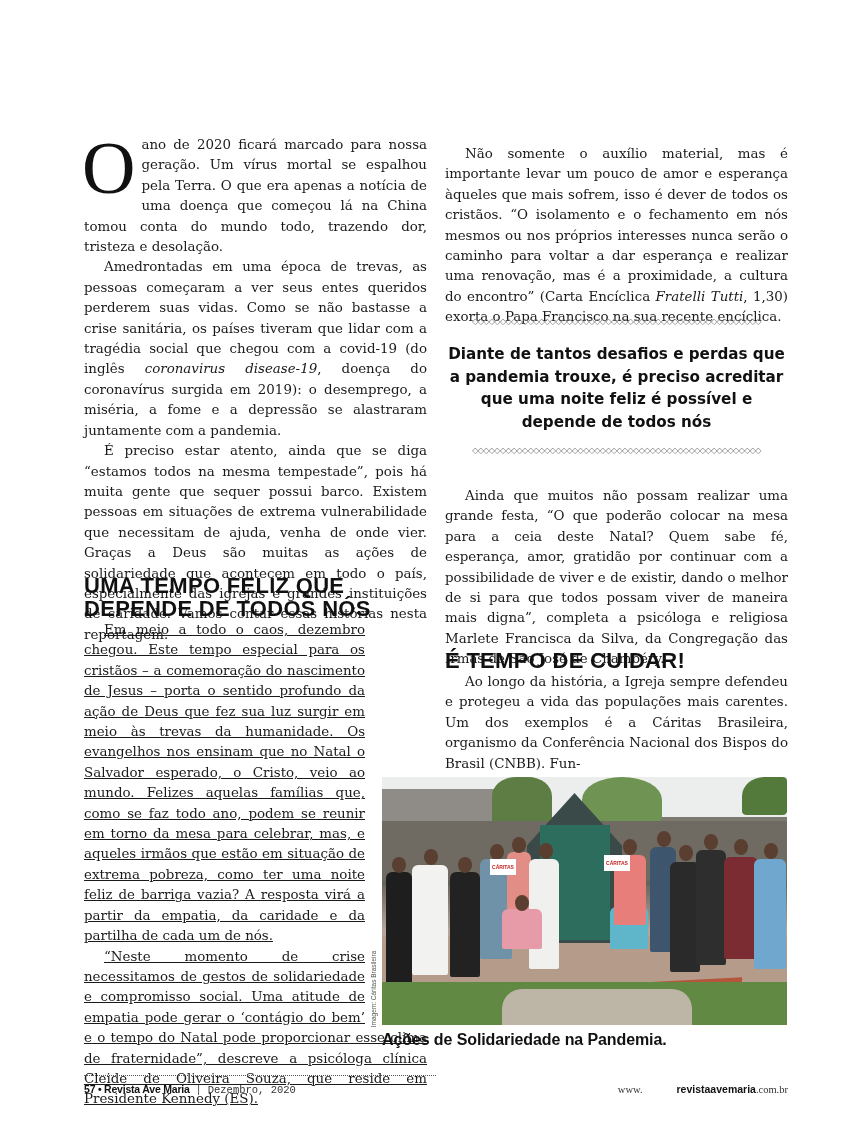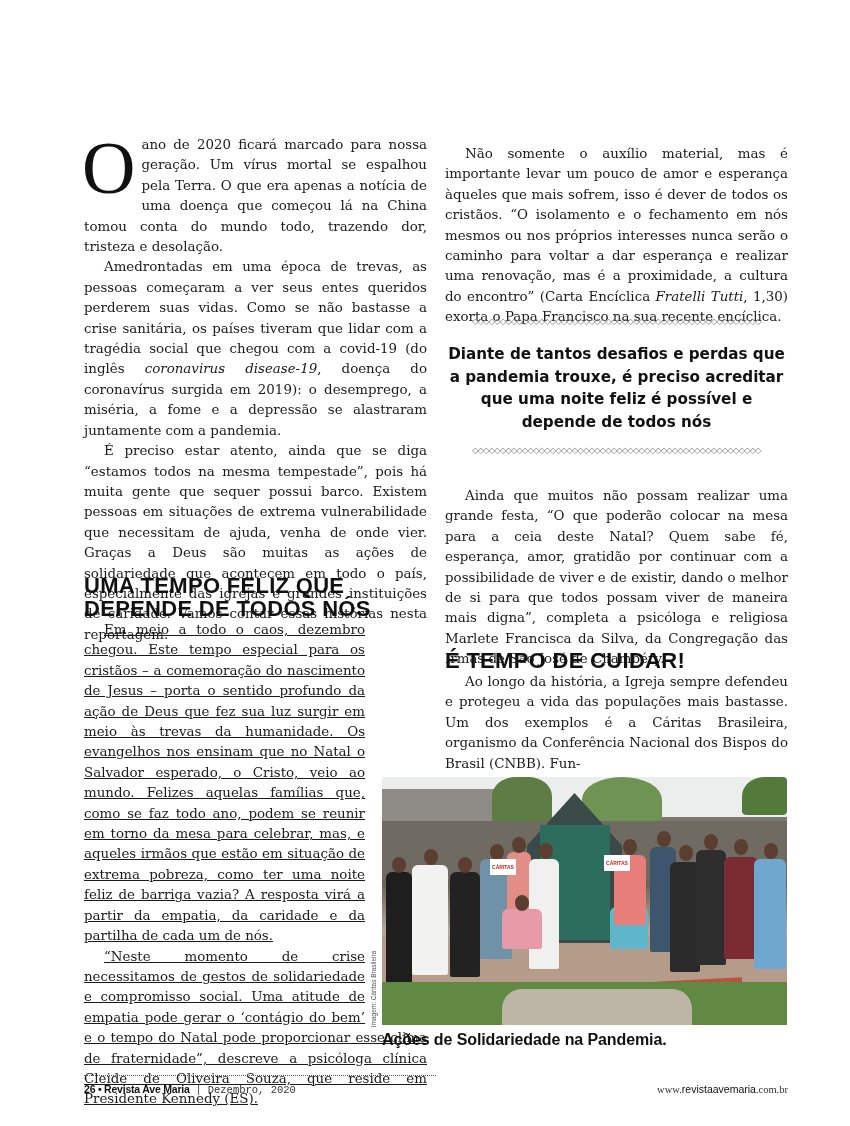--- a/index.html
+++ b/index.html
@@ -34,21 +34,21 @@
   .photo-credit { position: absolute; left: 367px; top: 950px; width: 12px; height: 78px; }
   .photo-credit span { position: absolute; left: 50%; top: 50%; transform: translate(-50%, -50%) rotate(-90deg); white-space: nowrap; font-family: "Liberation Sans", "DejaVu Sans", sans-serif; font-size: 6.5px; color: #555; }
   .caption { position: absolute; left: 382px; top: 1031px; font-family: "Liberation Sans", "DejaVu Sans", sans-serif; font-weight: bold; font-size: 16px; color: #111; letter-spacing: -0.1px; }
   .footer-rule { position: absolute; left: 84px; top: 1075px; width: 352px; border-top: 1px dotted #555; }
   .footer-left { position: absolute; left: 84px; top: 1083px; font-size: 10.5px; white-space: nowrap; }
   .footer-left .mag { font-family: "Liberation Sans", "DejaVu Sans", sans-serif; font-weight: bold; color: #111; letter-spacing: -0.2px; }
   .footer-left .sep { font-family: "Liberation Sans", sans-serif; color: #444; margin: 0 5px; }
   .footer-left .date { font-family: Liberation Mono, monospace; color: #333; }
   .footer-right { position: absolute; right: 62px; top: 1083px; font-size: 10.5px; white-space: nowrap; }
   .footer-right .light { font-family: "Liberation Serif", "DejaVu Serif", serif; color: #333; }
-  .footer-right .bold { font-family: "Liberation Sans", "DejaVu Sans", sans-serif; font-weight: normal; color: #111; }
+  .footer-right .bold { font-family: "Liberation Sans", "DejaVu Sans", sans-serif; font-weight: bold; color: #111; margin-left: 34px; }
   i { font-style: italic; }
 </style>
 </head>
 <body>
 
 <div class="col col-left">
   <p class="noindent"><span class="dropcap">O</span><span>ano de 2020 ficará marcado para nossa geração. Um vírus mortal se espalhou pela Terra. O que era apenas a notícia de uma doença que começou lá na China tomou conta do mundo todo, trazendo dor, tristeza e desolação.</span></p>
   <p><span>Amedrontadas em uma época de trevas, as pessoas começaram a ver seus entes queridos perderem suas vidas. Como se não bastasse a crise sanitária, os países tiveram que lidar com a tragédia social que chegou com a covid-19 (do inglês </span><i>coronavirus disease-19</i><span>, doença do coronavírus surgida em 2019): o desemprego, a miséria, a fome e a depressão se alastraram juntamente com a pandemia.</span></p>
   <p>É preciso estar atento, ainda que se diga “estamos todos na mesma tempestade”, pois há muita gente que sequer possui barco. Existem pessoas em situações de extrema vulnerabilidade que necessitam de ajuda, venha de onde vier. Graças a Deus são muitas as ações de solidariedade que acontecem em todo o país, especialmente das igrejas e grandes instituições de caridade. Vamos contar essas histórias nesta reportagem.</p>
 </div>
@@ -73,21 +73,21 @@
   <div class="diamond-rule">◇◇◇◇◇◇◇◇◇◇◇◇◇◇◇◇◇◇◇◇◇◇◇◇◇◇◇◇◇◇◇◇◇◇◇◇◇◇◇◇◇◇◇◇◇◇◇◇◇◇◇◇</div>
 </div>
 
 <div class="col" style="left:445px; top:486px; width:343px;">
   <p>Ainda que muitos não possam realizar uma grande festa, “O que poderão colocar na mesa para a ceia deste Natal? Quem sabe fé, esperança, amor, gratidão por continuar com a possibilidade de viver e de existir, dando o melhor de si para que todos possam viver de maneira mais digna”, completa a psicóloga e religiosa Marlete Francisca da Silva, da Congregação das Irmãs de São José de Chambéry.</p>
 </div>
 
 <div class="h-right">
   <h2 class="heading">É TEMPO DE CUIDAR!</h2>
   <div class="col" style="position:relative; width:343px;">
-    <p>Ao longo da história, a Igreja sempre defendeu e protegeu a vida das populações mais bastasse. Um dos exemplos é a Cáritas Brasileira, organismo da Conferência Nacional dos Bispos do Brasil (CNBB). Fun-</p>
+    <p>Ao longo da história, a Igreja sempre defendeu e protegeu a vida das populações mais carentes. Um dos exemplos é a Cáritas Brasileira, organismo da Conferência Nacional dos Bispos do Brasil (CNBB). Fun-</p>
   </div>
 </div>
 
 <div class="photo">
   <div class="sky"></div>
   <div class="roof"></div>
   <div class="tree1"></div>
   <div class="tree2"></div>
   <div class="tree3"></div>
   <div class="wall"></div>
@@ -132,21 +132,21 @@
   <div class="plants2"></div>
 </div>
 
 <div class="photo-credit">
     <span>Imagem: Cáritas Brasileira</span>
   </div>
 <div class="caption">Ações de Solidariedade na Pandemia.</div>
 
 <div class="footer-rule"></div>
 <div class="footer-left">
-  <span class="mag">26</span>
+  <span class="mag">57</span>
   <span class="mag">•</span>
   <span class="mag">Revista Ave Maria</span>
   <span class="sep">|</span>
   <span class="date">Dezembro, 2020</span>
 </div>
 <div class="footer-right">
   <span class="light">www.</span><span class="bold">revistaavemaria</span><span class="light">.com.br</span>
 </div>
 
 </body></html>

